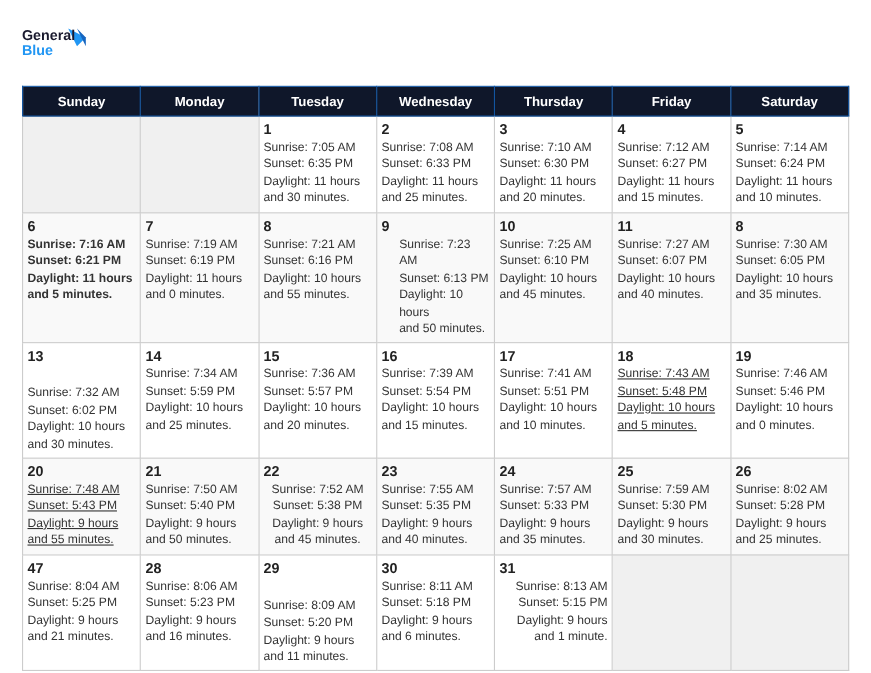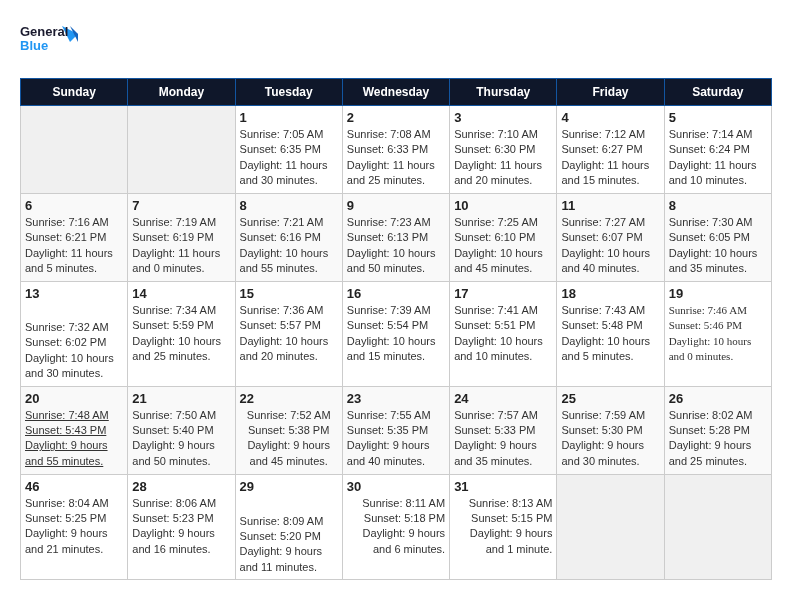--- a/index.html
+++ b/index.html
@@ -142,42 +142,42 @@
           <div class="day-num">5</div>
           <div class="day-info" style="white-space: pre-line;">Sunrise: 7:14 AM
 Sunset: 6:24 PM
 Daylight: 11 hours
 and 10 minutes.</div>
         </td>
       </tr>
       <tr class="week-row">
         <td>
           <div class="day-num">6</div>
-          <div class="day-info" style="white-space: pre-line;">Sunrise: 7:16 AM
+          <div class="day-info" style="white-space: pre-line; font-weight: bold;">Sunrise: 7:16 AM
 Sunset: 6:21 PM
 Daylight: 11 hours
 and 5 minutes.</div>
         </td>
         <td>
           <div class="day-num">7</div>
           <div class="day-info" style="white-space: pre-line;">Sunrise: 7:19 AM
 Sunset: 6:19 PM
 Daylight: 11 hours
 and 0 minutes.</div>
         </td>
         <td>
           <div class="day-num">8</div>
           <div class="day-info" style="white-space: pre-line;">Sunrise: 7:21 AM
 Sunset: 6:16 PM
 Daylight: 10 hours
 and 55 minutes.</div>
         </td>
         <td>
           <div class="day-num">9</div>
-          <div class="day-info" style="white-space: pre-line;">Sunrise: 7:23 AM
+          <div class="day-info" style="white-space: pre-line; margin-left: 16px;">Sunrise: 7:23 AM
 Sunset: 6:13 PM
 Daylight: 10 hours
 and 50 minutes.</div>
         </td>
         <td>
           <div class="day-num">10</div>
           <div class="day-info" style="white-space: pre-line;">Sunrise: 7:25 AM
 Sunset: 6:10 PM
 Daylight: 10 hours
 and 45 minutes.</div>
@@ -228,28 +228,28 @@
         </td>
         <td>
           <div class="day-num">17</div>
           <div class="day-info" style="white-space: pre-line;">Sunrise: 7:41 AM
 Sunset: 5:51 PM
 Daylight: 10 hours
 and 10 minutes.</div>
         </td>
         <td>
           <div class="day-num">18</div>
-          <div class="day-info" style="white-space: pre-line;">Sunrise: 7:43 AM
+          <div class="day-info" style="white-space: pre-line; text-decoration: underline;">Sunrise: 7:43 AM
 Sunset: 5:48 PM
 Daylight: 10 hours
 and 5 minutes.</div>
         </td>
         <td>
           <div class="day-num">19</div>
-          <div class="day-info" style="white-space: pre-line; font-family: Liberation Serif, serif;">Sunrise: 7:46 AM
+          <div class="day-info" style="white-space: pre-line;">Sunrise: 7:46 AM
 Sunset: 5:46 PM
 Daylight: 10 hours
 and 0 minutes.</div>
         </td>
       </tr>
       <tr class="week-row">
         <td>
           <div class="day-num">20</div>
           <div class="day-info" style="white-space: pre-line; text-decoration: underline;">Sunrise: 7:48 AM
 Sunset: 5:43 PM
@@ -294,21 +294,21 @@
         <td>
           <div class="day-num">26</div>
           <div class="day-info" style="white-space: pre-line;">Sunrise: 8:02 AM
 Sunset: 5:28 PM
 Daylight: 9 hours
 and 25 minutes.</div>
         </td>
       </tr>
       <tr class="week-row">
         <td>
-          <div class="day-num">46</div>
+          <div class="day-num">47</div>
           <div class="day-info" style="white-space: pre-line;">Sunrise: 8:04 AM
 Sunset: 5:25 PM
 Daylight: 9 hours
 and 21 minutes.</div>
         </td>
         <td>
           <div class="day-num">28</div>
           <div class="day-info" style="white-space: pre-line;">Sunrise: 8:06 AM
 Sunset: 5:23 PM
 Daylight: 9 hours
@@ -316,21 +316,21 @@
         </td>
         <td>
           <div class="day-num">29</div>
           <div class="day-info" style="white-space: pre-line; margin-top: 20px;">Sunrise: 8:09 AM
 Sunset: 5:20 PM
 Daylight: 9 hours
 and 11 minutes.</div>
         </td>
         <td>
           <div class="day-num">30</div>
-          <div class="day-info" style="white-space: pre-line; text-align: right;">Sunrise: 8:11 AM
+          <div class="day-info" style="white-space: pre-line;">Sunrise: 8:11 AM
 Sunset: 5:18 PM
 Daylight: 9 hours
 and 6 minutes.</div>
         </td>
         <td>
           <div class="day-num">31</div>
           <div class="day-info" style="white-space: pre-line; text-align: right;">Sunrise: 8:13 AM
 Sunset: 5:15 PM
 Daylight: 9 hours
 and 1 minute.</div>

